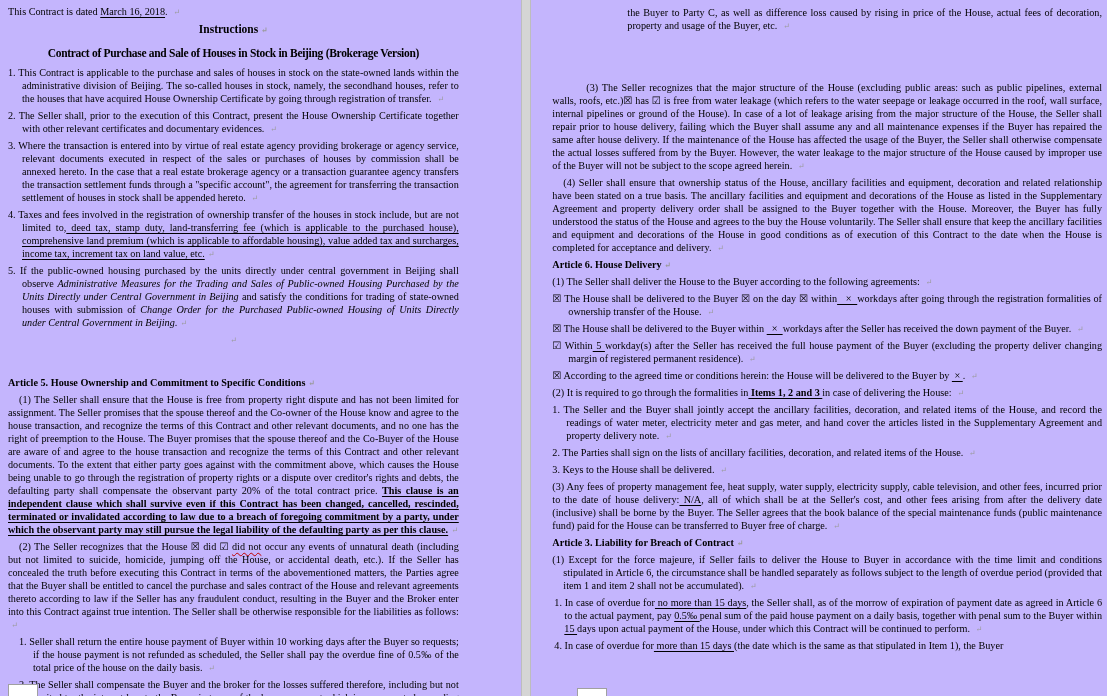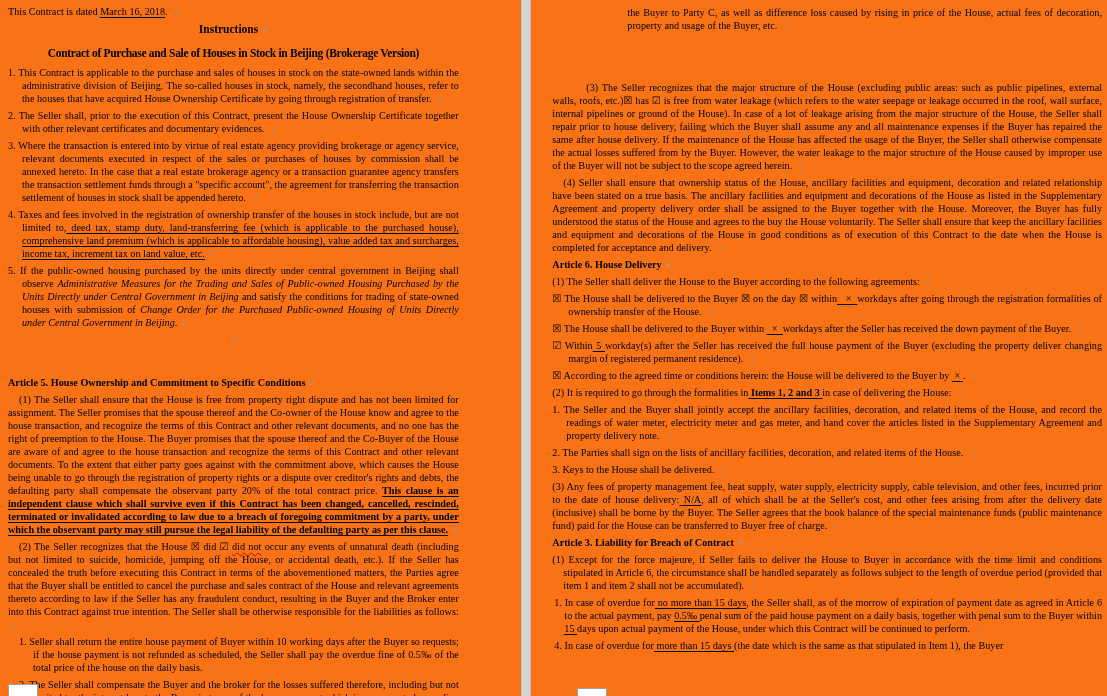--- a/index.html
+++ b/index.html
@@ -2,21 +2,21 @@
 <html><head>
 <meta charset="utf-8">
 <style>
   * { margin:0; padding:0; box-sizing:border-box; }
   html,body { width:1107px; height:696px; overflow:hidden; background:#ffffff; }
   body {
     font-family:"Liberation Serif","DejaVu Serif",serif;
     font-size:10.2px; line-height:13px; color:#000;
   }
   .spread { display:flex; width:1107px; height:696px; }
-  .page { background:#f97316; overflow:hidden; position:relative; height:696px; }
+  .page { background:#c4b5fd; overflow:hidden; position:relative; height:696px; }
   .page-left  { width:544px; padding:5px 62px 0 8px; }
   .page-right { width:604px; padding:6px 5px 0 21px; }
   .page-divider { width:11px; height:696px; background:#d5d5d5;
     border-left:1px solid #bdbdbd; border-right:1px solid #bdbdbd; }
 
   .para { text-align:justify; margin-bottom:3px; }
   .para::after { content:"\21B5"; color:#9a9a9a; font-size:8px; margin-left:3px; }
   .nomark::after { content:""; margin:0; }
 
   .title { text-align:center; font-weight:bold; font-size:11.5px; letter-spacing:-0.3px;

